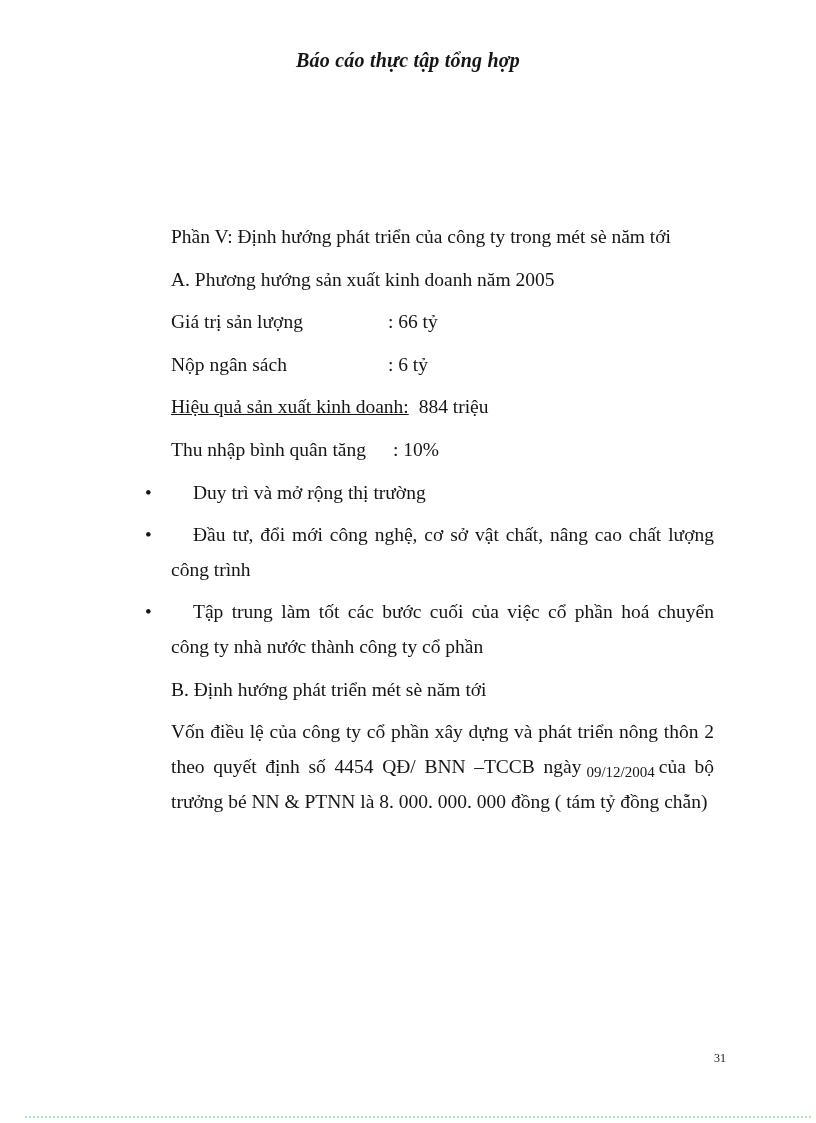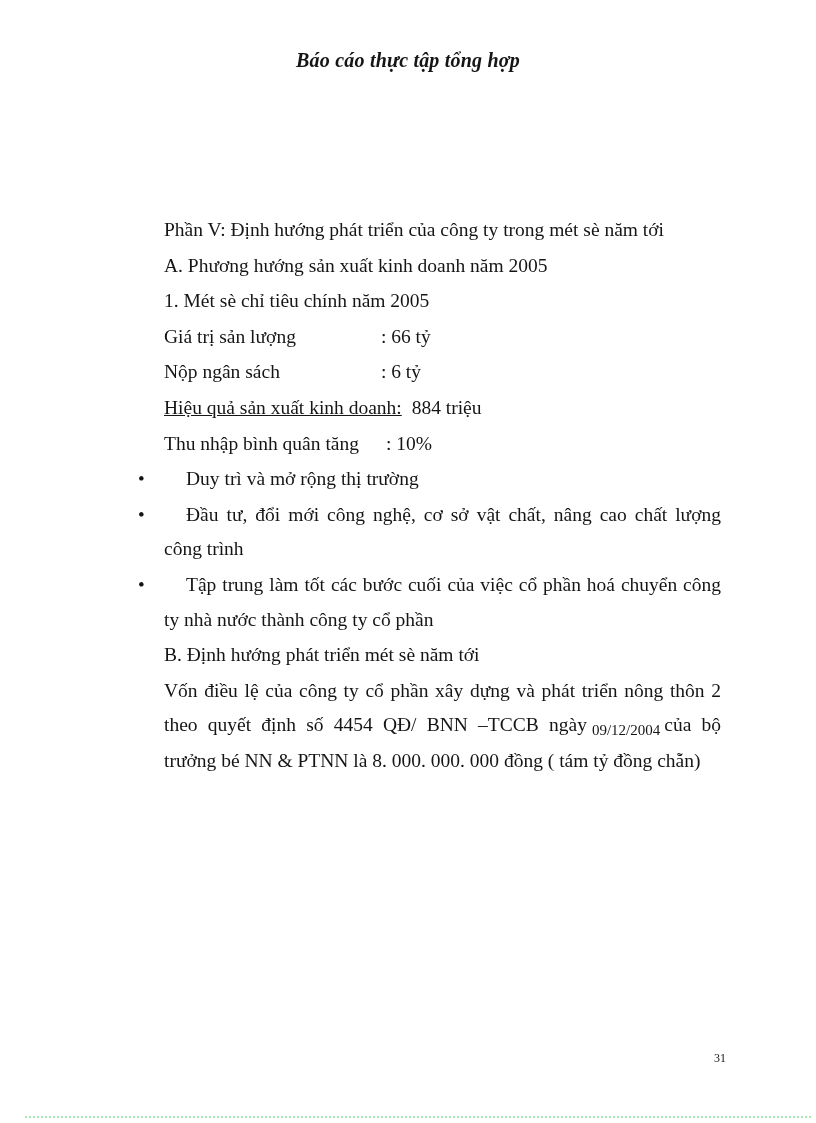--- a/index.html
+++ b/index.html
@@ -25,21 +25,21 @@
     font-family: Liberation Serif, serif;
   }
   .body-text {
     position: absolute;
     top: 212px;
     left: 163px;
     width: 559px;
     font-size: 19.5px;
     line-height: 34.6px;
   }
-  .body-text p { margin: 1px; text-align: justify; }
+  .body-text p { margin: 8px; text-align: justify; }
   
   .metric-label { display: inline-block; width: 212px; }
   .metric-plain .metric-label { width: auto; margin-right: 5px; text-decoration: underline; }
   .metric-wide .metric-label { width: 217px; }
   
   .bullet { position: relative; text-indent: 22px; }
   .bullet::before {
     content: "\2022";
     position: absolute;
     left: -26px;
@@ -75,21 +75,20 @@
 <body>
 
 <div class="page">
 
   <div class="doc-title">Báo cáo thực tập tổng hợp</div>
 
   <div class="body-text">
 
     <p>Phần V: Định hướng phát triển của công ty trong mét sè năm tới</p>
     <p>A. Phương hướng sản xuất kinh doanh năm 2005</p>
-    <p>1. Mét sè chỉ tiêu chính năm 2005</p>
 
     <p class="metric">
       <span class="metric-label">Giá trị sản lượng</span>
       <span class="metric-value">: 66 tỷ</span>
     </p>
     <p class="metric">
       <span class="metric-label">Nộp ngân sách</span>
       <span class="metric-value">: 6 tỷ</span>
     </p>
     <p class="metric metric-plain">

